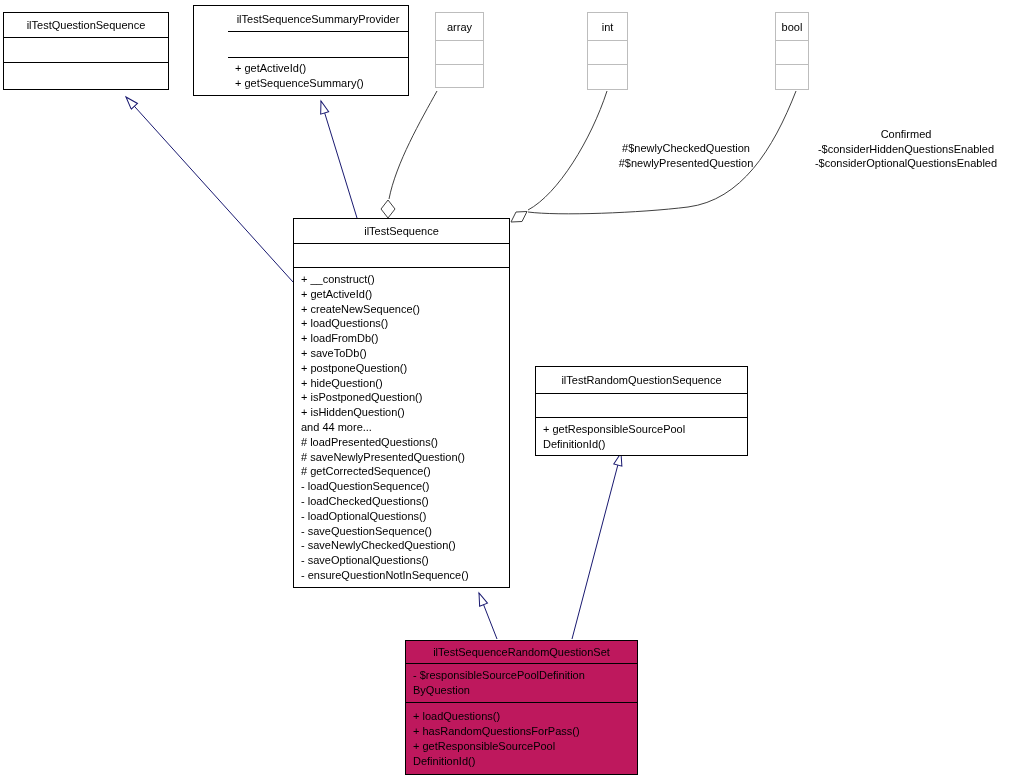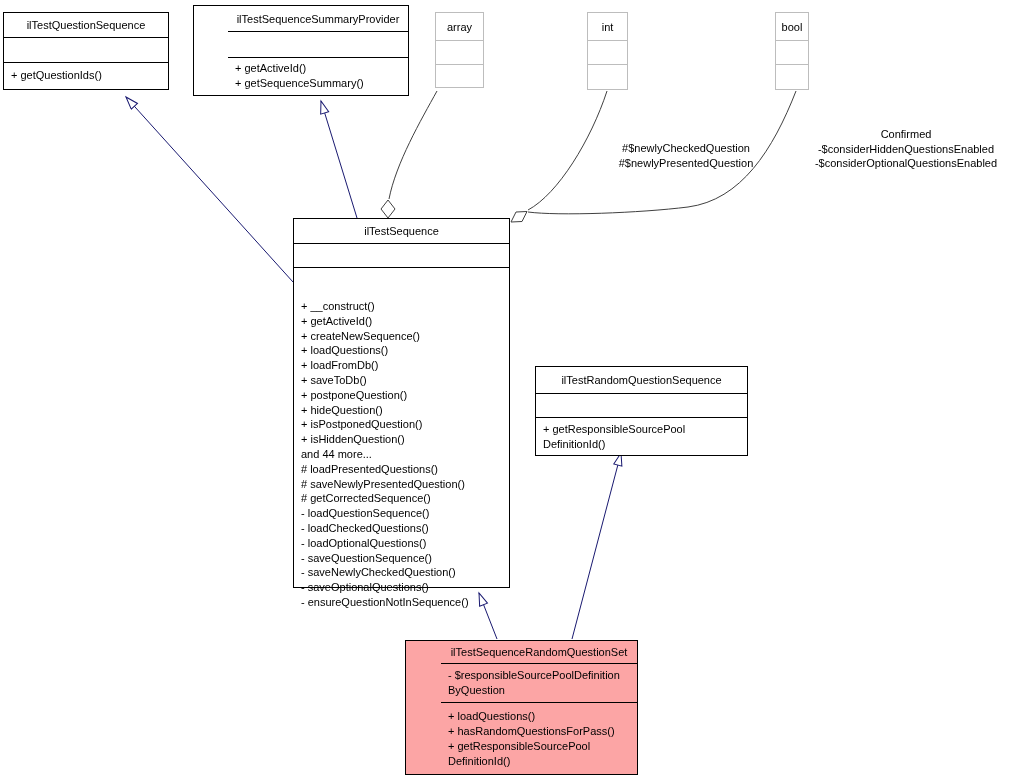--- a/index.html
+++ b/index.html
@@ -15,21 +15,21 @@
     display:flex; align-items:center; justify-content:center;
     border-bottom:1px solid #000; box-sizing:border-box; white-space:nowrap; overflow:hidden;
   }
   .uml-box .empty { border-bottom:1px solid #000; box-sizing:border-box; }
   .uml-box .members { box-sizing:border-box; padding:4px 2px 2px 7px; line-height:14.8px; }
   .members div { white-space:nowrap; }
 
   .primitive { border-color:#bdbdbd; }
   .primitive .title, .primitive .empty { border-color:#bdbdbd; }
 
-  .highlight { background:#fca5a5;padding-left:35px; }
+  .highlight { background:#be185d; }
 
   .edge-label { position:absolute; text-align:center; line-height:14.9px; }
   .edge-label div { white-space:nowrap; }
 </style>
 </head>
 <body>
 
 <div id="canvas">
 
   <svg id="edges" width="1019" height="780" viewBox="0 0 1019 780">
@@ -54,23 +54,20 @@
     <path d="M607,91 C591,140 558,194 528,210" fill="none" stroke-width="1" stroke="#404040"></path>
 
     <path d="M796,91 C773,150 741,200 688,207 C640,213 558,216 528,212" fill="none" stroke-width="1" stroke="#404040"></path>
 
     <polygon points="511,222 516,212 527,211.5 522,221.5" fill="#ffffff" stroke-width="1" stroke="#404040"></polygon>
   </svg>
 
   <div class="uml-box" style="left:3px; top:12px; width:166px; height:78px;">
     <div class="title" style="height:25px;">ilTestQuestionSequence</div>
     <div class="empty" style="height:25px;"></div>
-    <div class="members" style="padding-top:5px;">
-        <div>+ getQuestionIds()</div>
-      </div>
   </div>
 
   <div class="uml-box" style="left:193px; top:5px; width:216px; height:91px;padding-left:34px;">
     <div class="title" style="height:26px;">ilTestSequenceSummaryProvider</div>
     <div class="empty" style="height:26px;"></div>
     <div class="members" style="padding-top:3px; line-height:15px;">
         <div>+ getActiveId()</div>
         <div>+ getSequenceSummary()</div>
       </div>
   </div>
@@ -89,21 +86,21 @@
 
   <div class="uml-box primitive" style="left:775px; top:12px; width:34px; height:78px;">
     <div class="title" style="height:28px;">bool</div>
     <div class="empty" style="height:24px;"></div>
     <div class="empty" style="height:24px; border-bottom:none;"></div>
   </div>
 
   <div class="uml-box" style="left:293px; top:218px; width:217px; height:370px;">
     <div class="title" style="height:25px;">ilTestSequence</div>
     <div class="empty" style="height:24px;"></div>
-    <div class="members" style="line-height:14.8px;margin-top:27px;">
+    <div class="members" style="line-height:14.8px;">
         <div>+ __construct()</div>
         <div>+ getActiveId()</div>
         <div>+ createNewSequence()</div>
         <div>+ loadQuestions()</div>
         <div>+ loadFromDb()</div>
         <div>+ saveToDb()</div>
         <div>+ postponeQuestion()</div>
         <div>+ hideQuestion()</div>
         <div>+ isPostponedQuestion()</div>
         <div>+ isHiddenQuestion()</div>

